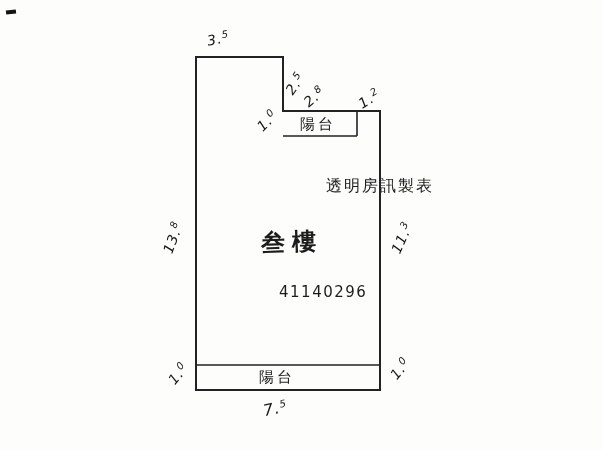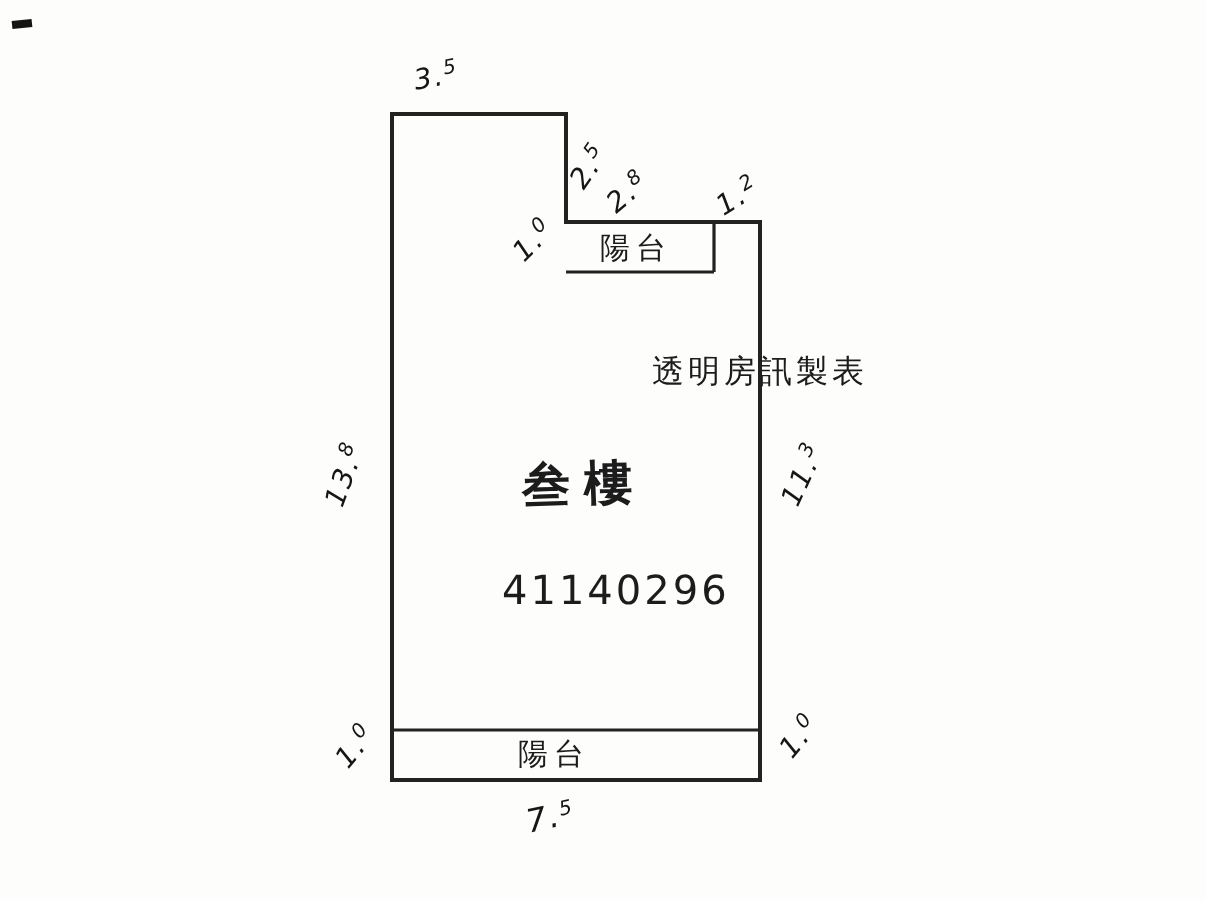--- a/index.html
+++ b/index.html
@@ -17,21 +17,21 @@
     position:absolute;white-space:nowrap;
     font-size:14px;font-style:italic;color:#161616;
     letter-spacing:1px;
   }
   .dim .sup{
     font-size:10px;position:relative;top:-5px;letter-spacing:0;
   }
   .balcony-label{font-size:15px;letter-spacing:3px;}
   .source-label{font-size:16px;letter-spacing:2px;font-family:Liberation Mono, monospace;}
   .floor-label{font-size:24px;font-weight:bold;letter-spacing:7px;font-family:"DejaVu Serif",serif;}
-  .num-label{font-size:20px;letter-spacing:1.5px;}
+  .num-label{font-size:15px;letter-spacing:1.5px;margin-left:28px;}
   .artifact{position:absolute;background:#141414;}
 </style>
 </head>
 <body>
 
 <div class="canvas">
 
   <div class="artifact" style="left:6px;top:10px;width:10px;height:4px;transform:rotate(-6deg);"></div>
 
   <svg class="plan-svg" width="603" height="450" viewBox="0 0 603 450">

